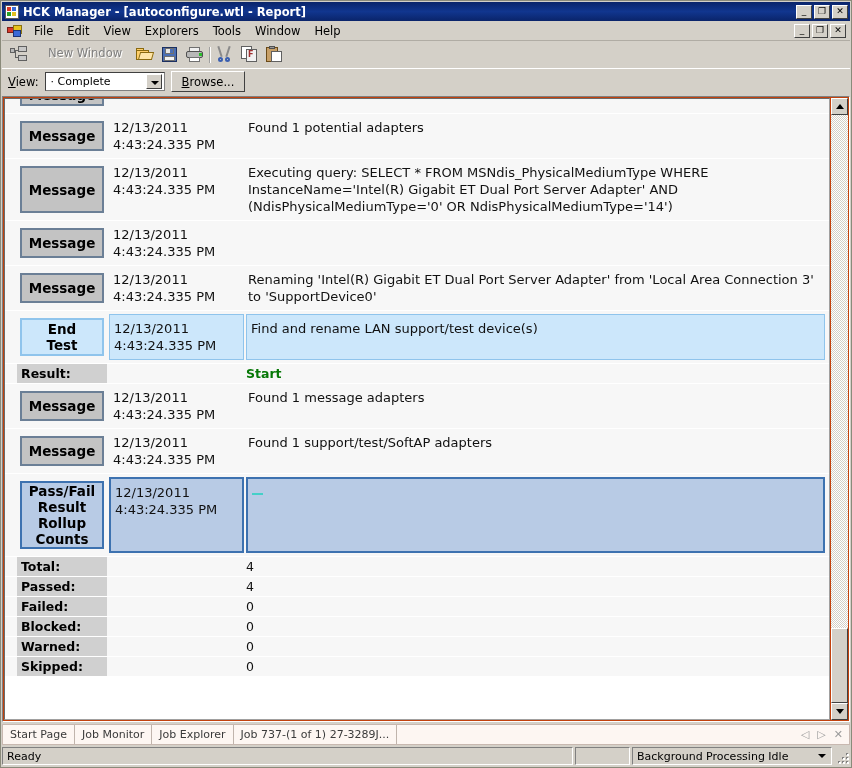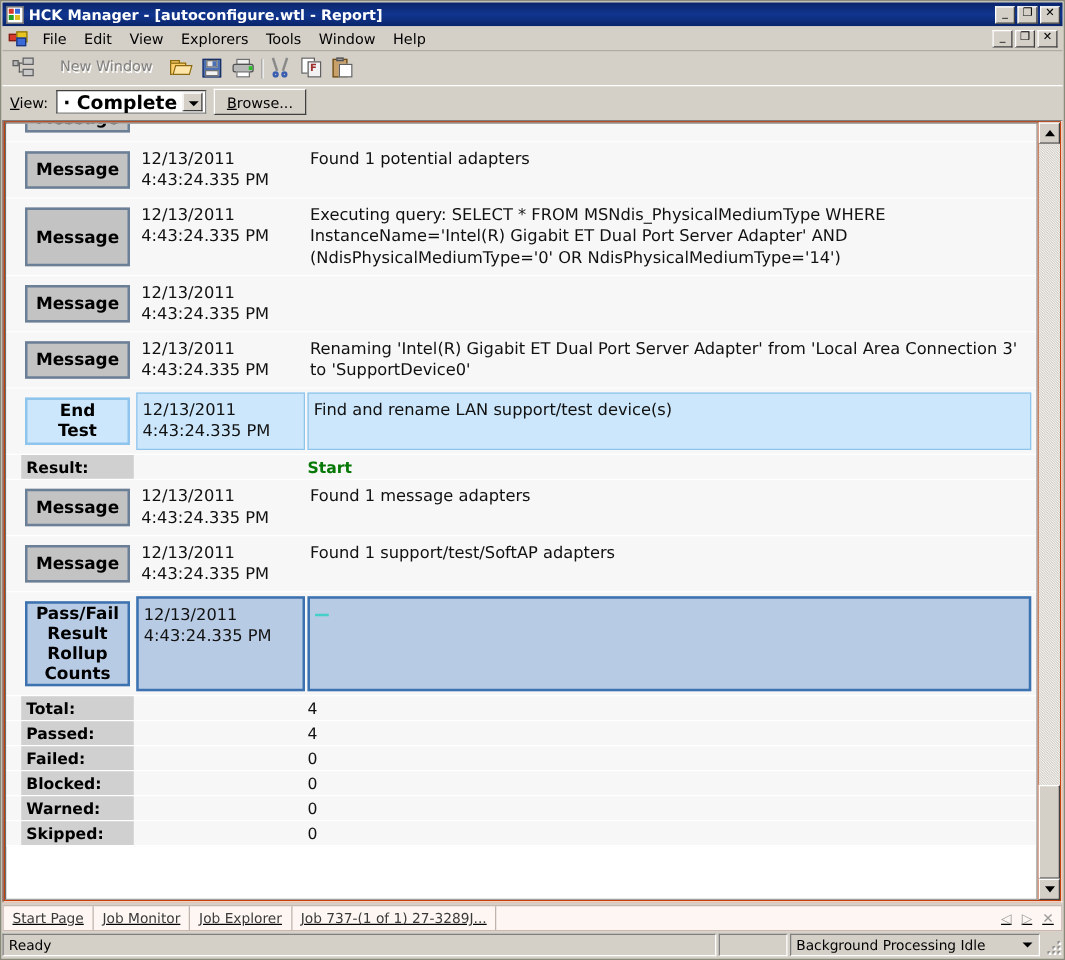--- a/index.html
+++ b/index.html
@@ -133,21 +133,21 @@
     border-top:1px solid #ffffff;
   }
   .vlabel{font-size:11.5px;color:#000;}
   .vlabel u{text-decoration:underline;}
   .combo{
     width:120px;height:19px;background:#ffffff;
     border:1px solid #808080;border-top-color:#404040;border-left-color:#404040;
     box-sizing:border-box;display:flex;align-items:center;position:relative;
   }
   .combo .val{
-    font-size:15px;font-weight:bold;color:#000;padding-left:5px;
+    font-size:11px;font-weight:normal;color:#000;padding-left:5px;
     white-space:nowrap;overflow:hidden;flex:1 1 auto;
   }
   .combo .arrow{
     width:16px;height:15px;margin-right:2px;flex:0 0 16px;
     background:#d4d0c8;
     border-top:1px solid #ffffff;border-left:1px solid #ffffff;
     border-right:1px solid #404040;border-bottom:1px solid #404040;
     box-sizing:border-box;position:relative;
   }
   .combo .arrow::after{
@@ -260,21 +260,21 @@
     background:#d4d0c8;
     border-top:1px solid #ffffff;border-left:1px solid #ffffff;
     border-right:1px solid #404040;border-bottom:1px solid #404040;
     box-sizing:border-box;
   }
 
   
   .tabstrip{
     flex:0 0 21px;height:21px;margin:2px 1px 0 1px;
     display:flex;align-items:stretch;
-    background:#fdf6f2;border:1px solid #c8b8b0;box-sizing:border-box;text-decoration:underline;
+    background:#fdf6f2;border:1px solid #c8b8b0;box-sizing:border-box;
   }
   .tab{
     display:flex;align-items:center;padding:0 7px;
     font-size:11px;color:#3a3a3a;white-space:nowrap;
     border-right:1px solid #c0b4ac;
   }
   .tab.active{
     background:#ffffff;color:#000;font-weight:bold;
     border:1px solid #000000;border-bottom-color:#ffffff;
     margin:-1px 0 -1px 0;

